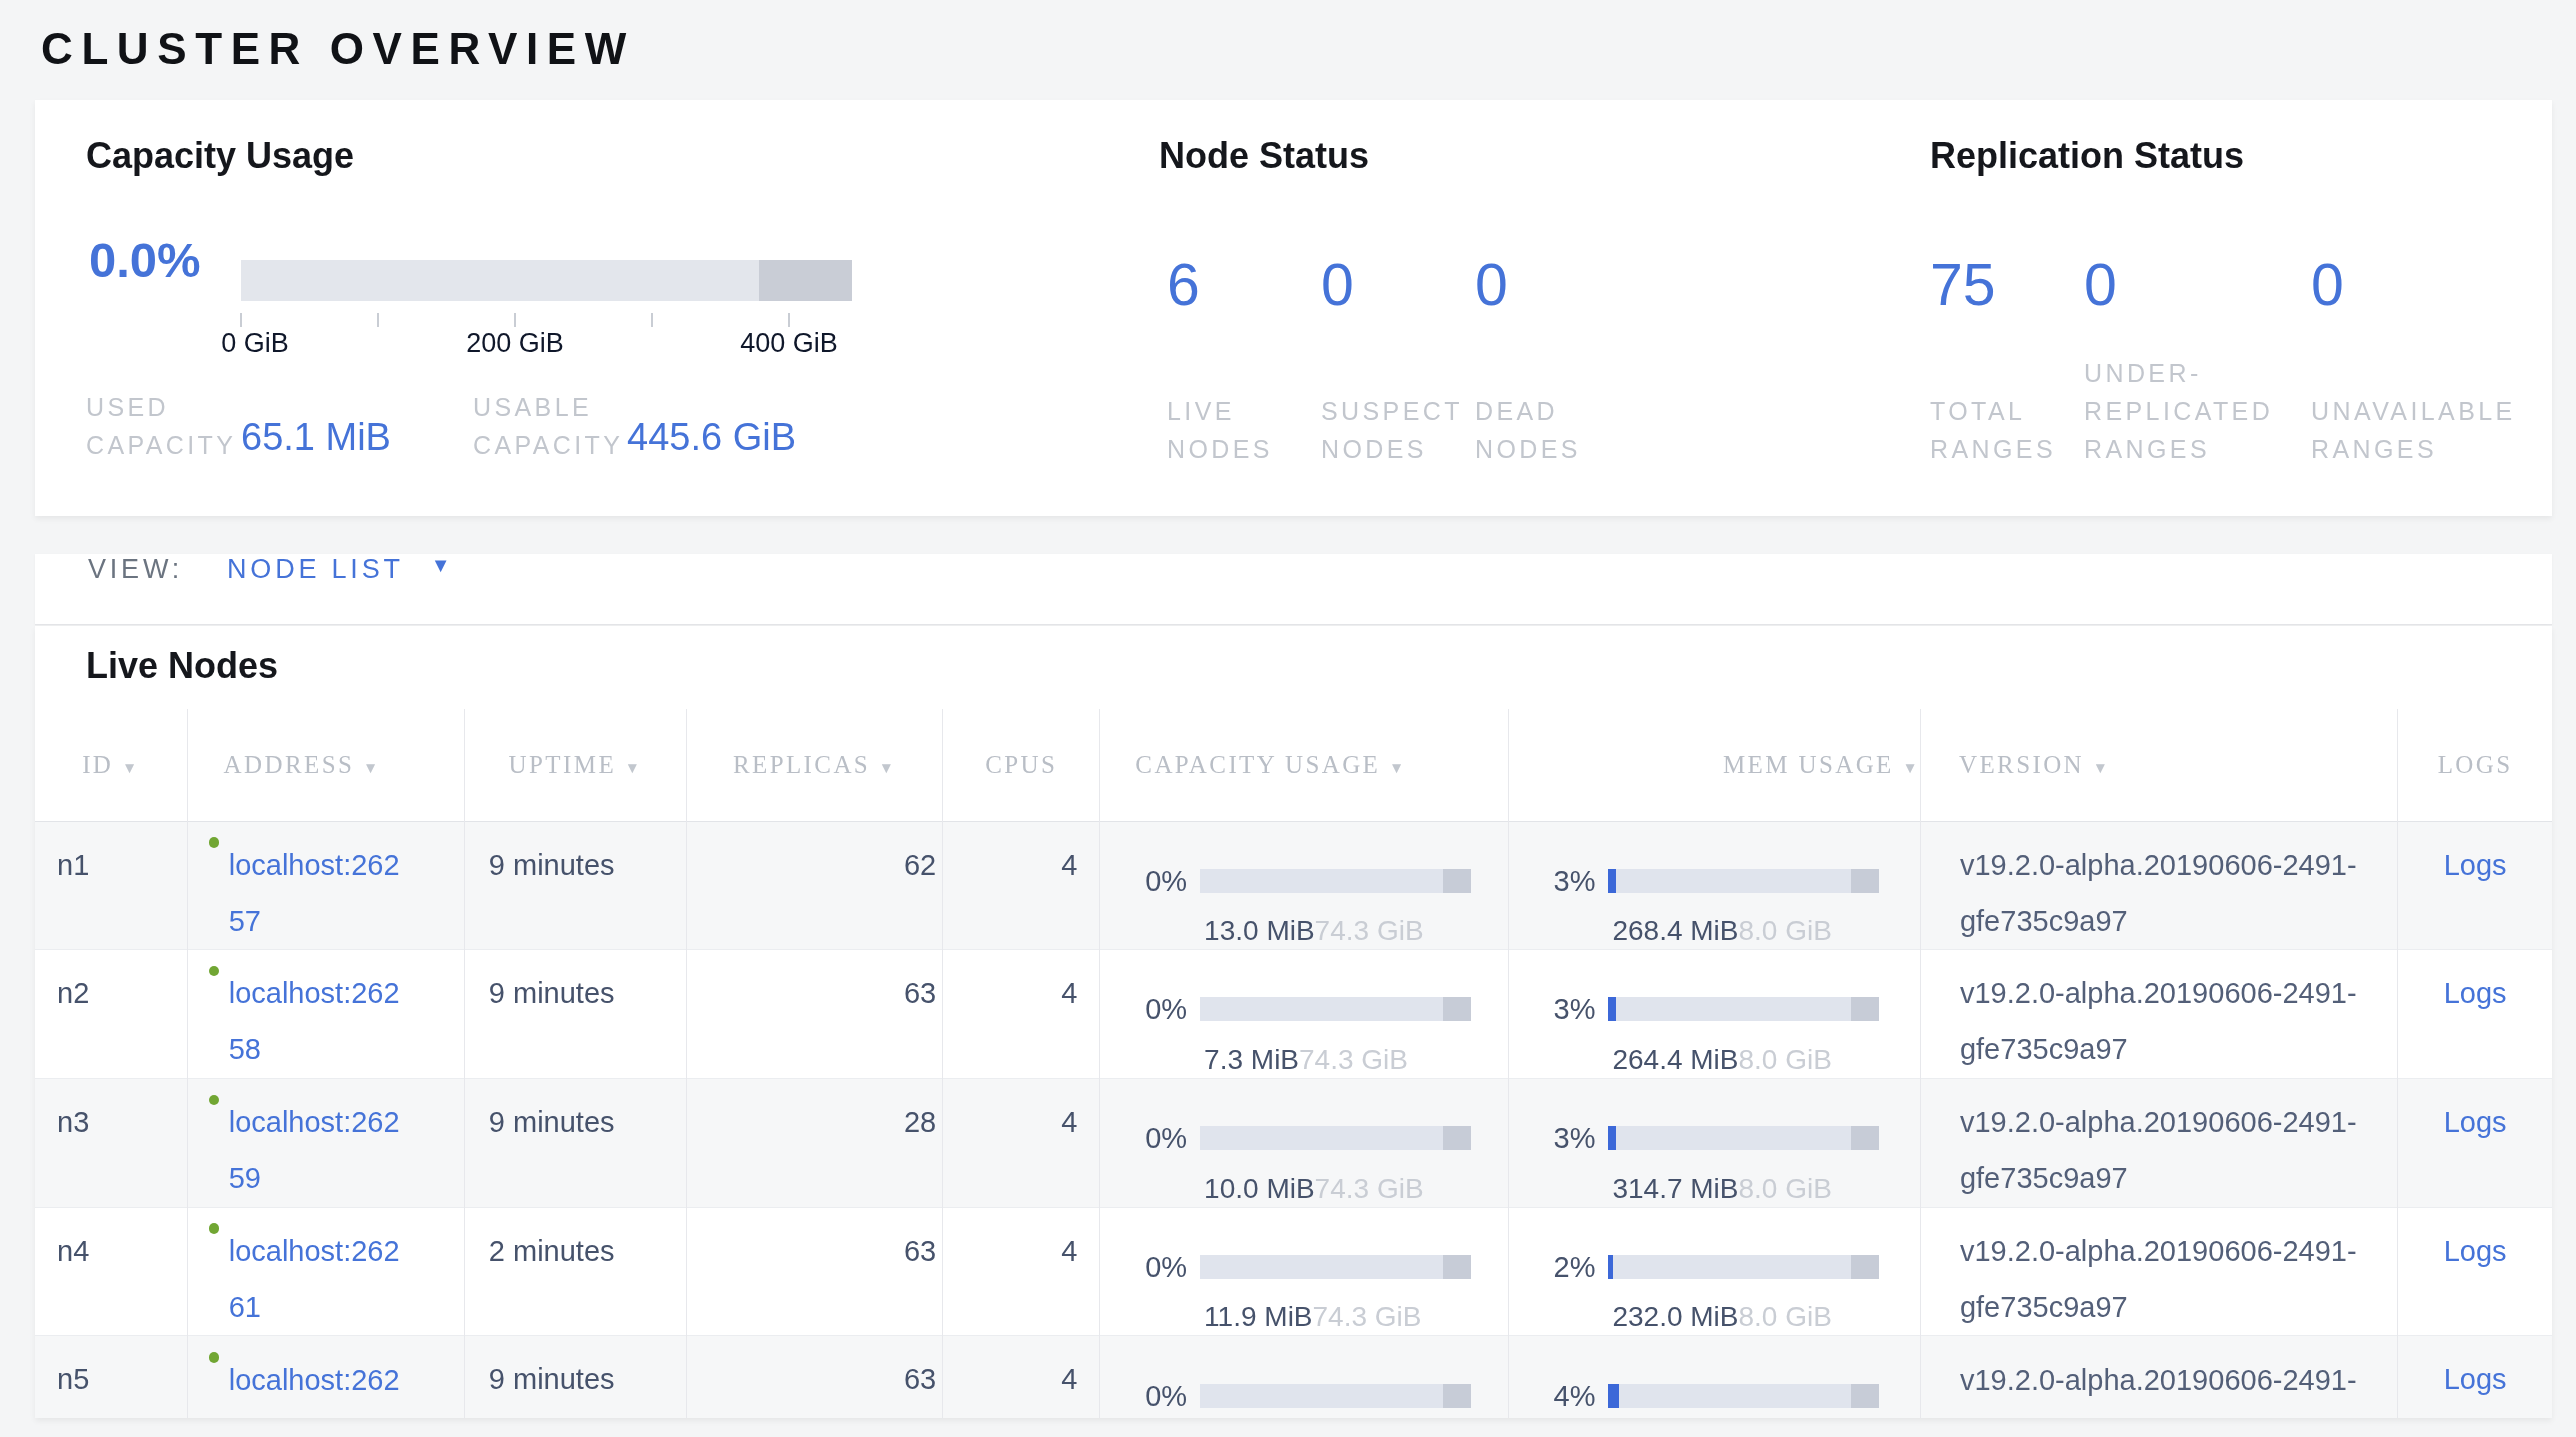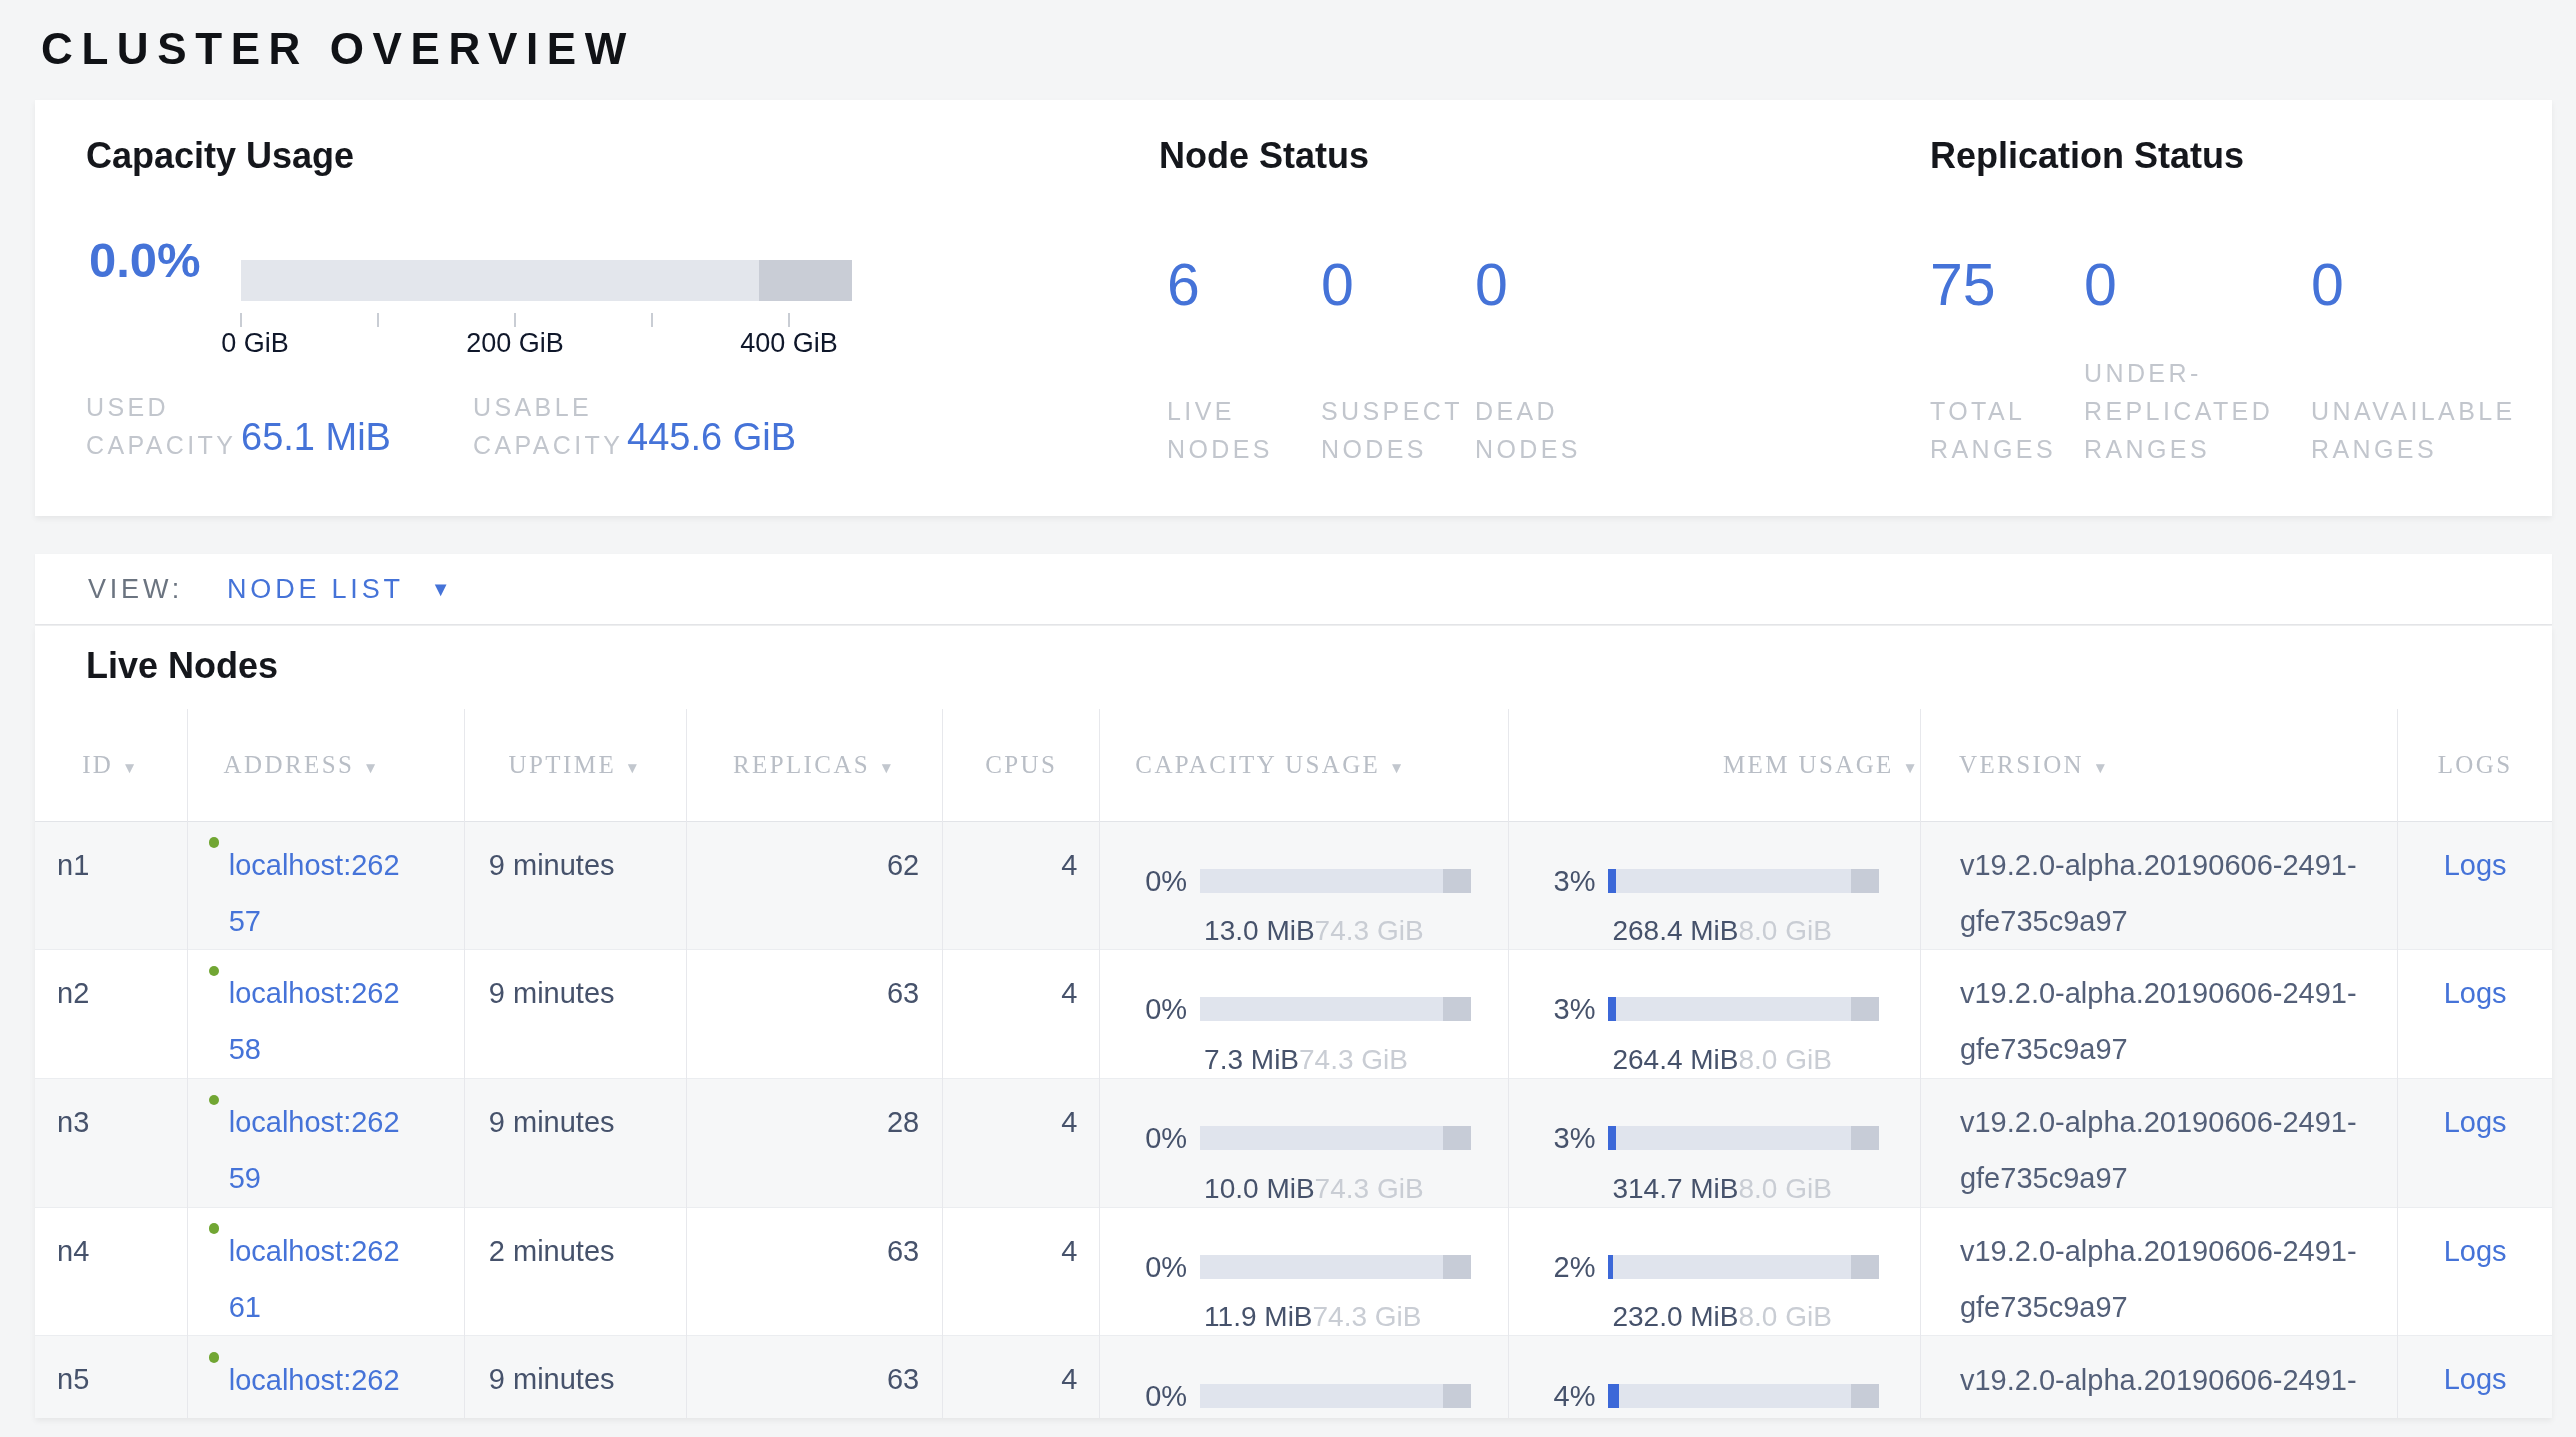--- a/index.html
+++ b/index.html
@@ -48,21 +48,21 @@
   .cap-stat-value { position:absolute; top:316px; font-size:38px; color:#4573d8; }
   .stat { position:absolute; top:153px; width:230px; }
   .stat .num { font-size:59px; line-height:65px; color:#4573d8; }
   .stat .lbl { position:absolute; left:0; top:139px; }
   .stat .lbl3 { top:101px; }
 
   
   .view-bar {
     position:absolute; left:35px; top:554px; width:2517px; height:71px;
     background:#ffffff; border-bottom:1px solid #e4e5e8;
-    display:flex; align-items:center;
+    display:flex; 
     box-shadow:0 1px 2.9px rgba(0,0,0,0.04);
   }
   .view-label { margin-left:53px; font-size:27px; letter-spacing:3.8px; color:#6b7480; }
   .view-selected { margin-left:44px; font-size:27px; letter-spacing:3.8px; color:#4573d8; cursor:pointer; }
   .view-caret { margin-left:27px; font-size:20px; color:#4573d8; cursor:pointer; }
 
   
   .nodes-card { left:35px; top:626px; width:2517px; height:792px; overflow:hidden; }
   .nodes-title { margin:19px 0 0 51px; font-size:36px; font-weight:700; color:#15171c; }
   table { border-collapse:collapse; table-layout:fixed; width:2517px; margin-top:22px; }
@@ -80,21 +80,21 @@
 
   .h-id,.h-uptime,.h-replicas,.h-cpus,.h-logs { text-align:center; }
   .h-address { text-align:left; padding-left:36px; }
   .h-capacity { text-align:left; padding-left:35px; }
   .h-mem { text-align:right; }
   .h-version { text-align:left; padding-left:38px; }
 
   .c-id { padding-left:22px; }
   .c-address { padding-top:15.3px; padding-left:21px; line-height:56px; }
   .c-uptime { padding-left:24px; }
-  .c-replicas { text-align:right; padding-right:23px; }
+  .c-replicas { text-align:right; padding-right:6px; }
   .c-cpus { text-align:right; padding-right:22px; }
   .c-version { padding-top:15.3px; padding-left:39px; line-height:56px; color:#535f78; }
   .c-logs { text-align:center; }
 
   .live-dot {
     display:inline-block; width:10.5px; height:10.5px; border-radius:50%;
     background:#71a633; margin-right:9.6px; vertical-align:27px;
   }
   a.link { color:#4573d8; text-decoration:none; cursor:pointer; }
   .addr-link { display:inline-block; width:173px; word-break:break-all; vertical-align:top; }

